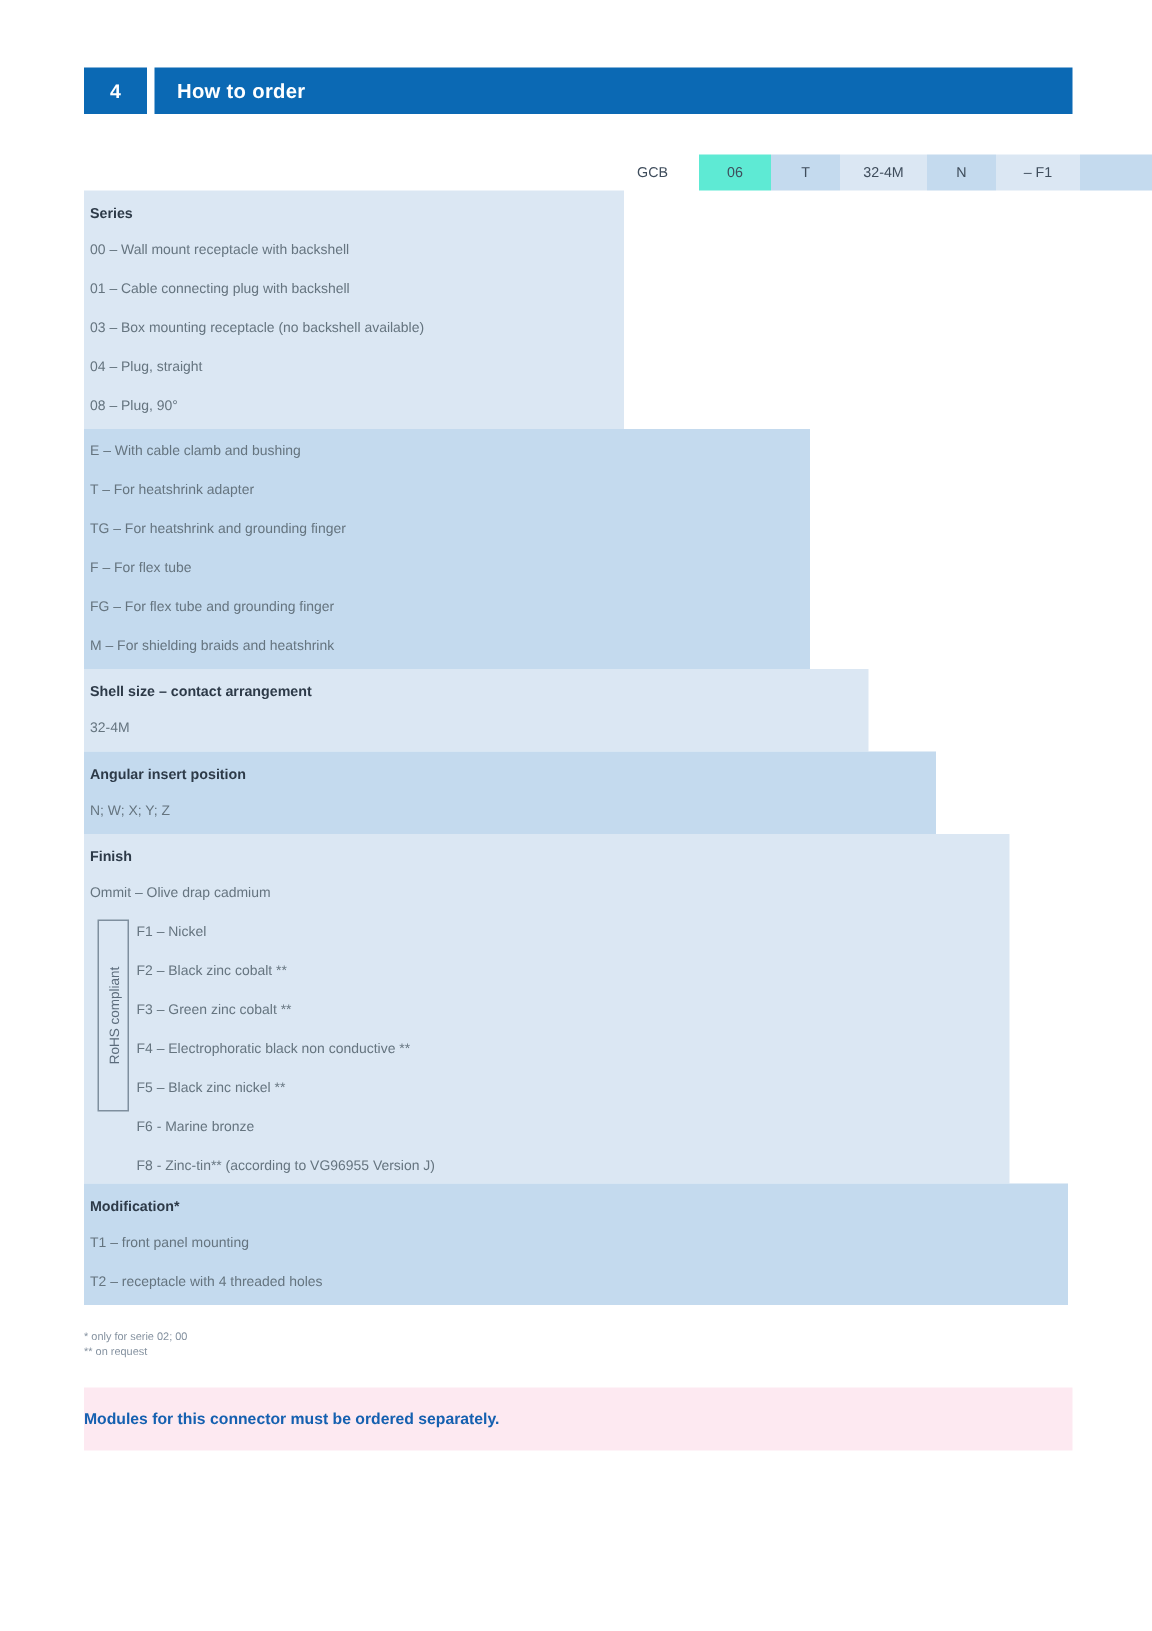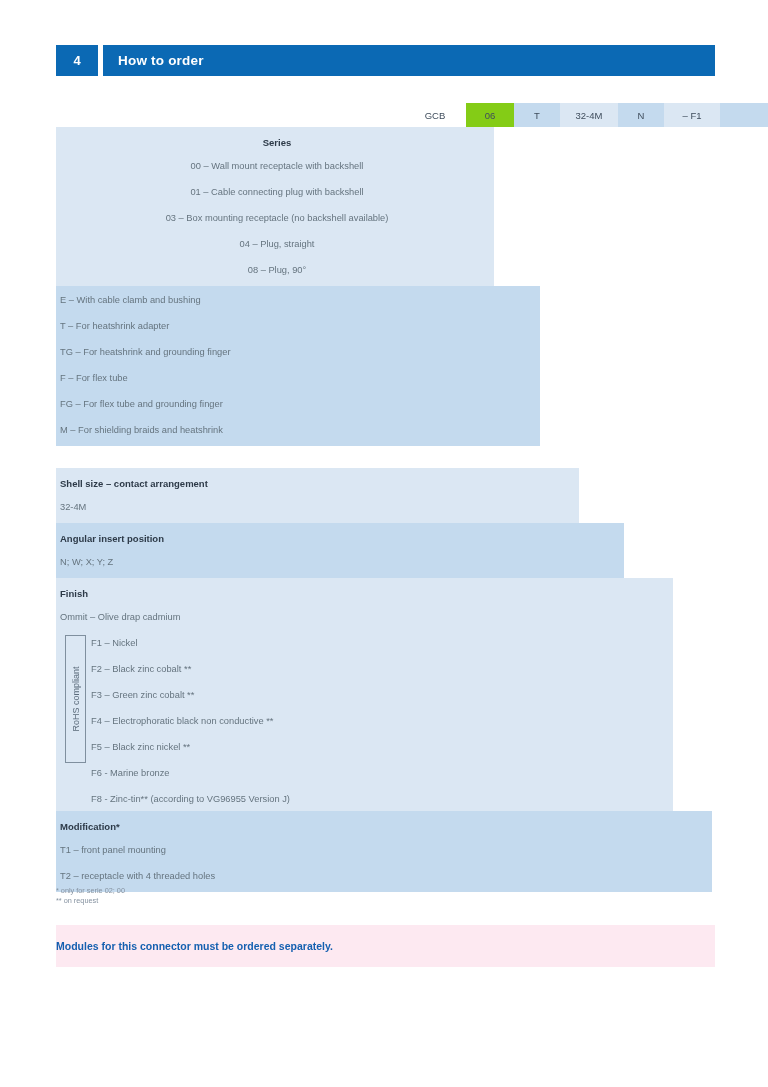--- a/index.html
+++ b/index.html
@@ -160,45 +160,45 @@
 <body>
 
 <div id="header-bar">
   <div id="chapter-number-box">4</div>
   <div id="chapter-title-box">How to order</div>
 </div>
 
 <div id="order-matrix">
   <div id="code-row">
       <div class="code-cell" style="left: 348px; width: 62px;">GCB</div>
-      <div class="code-cell" style="left: 410px; width: 48px; background: #84cc16;">06</div>
+      <div class="code-cell" style="left: 410px; width: 48px; background: #5eead4;">06</div>
       <div class="code-cell" style="left: 458px; width: 46px; background: rgb(196, 218, 238);">T</div>
       <div class="code-cell" style="left: 504px; width: 58px; background: rgb(219, 231, 243);">32-4M</div>
       <div class="code-cell" style="left: 562px; width: 46px; background: rgb(196, 218, 238);">N</div>
       <div class="code-cell" style="left: 608px; width: 56px; background: rgb(219, 231, 243);">– F1</div>
       <div class="code-cell" style="left: 664px; width: 51px; background: rgb(196, 218, 238);"></div>
     </div>
   <div id="sections-host">
-      <div class="section-block tone-a" style="width: 438px; text-align: center;">
+      <div class="section-block tone-a" style="width: 360px;">
         <div class="section-title">Series</div>
         <div class="option-line">00 – Wall mount receptacle with backshell</div>
         <div class="option-line">01 – Cable connecting plug with backshell</div>
         <div class="option-line">03 – Box mounting receptacle (no backshell available)</div>
         <div class="option-line">04 – Plug, straight</div>
         <div class="option-line">08 – Plug, 90°</div>
       </div>
       <div class="section-block tone-b" style="width: 484px;">
         <div class="option-line">E – With cable clamb and bushing</div>
         <div class="option-line">T – For heatshrink adapter</div>
         <div class="option-line">TG – For heatshrink and grounding finger</div>
         <div class="option-line">F – For flex tube</div>
         <div class="option-line">FG – For flex tube and grounding finger</div>
         <div class="option-line">M – For shielding braids and heatshrink</div>
       </div>
-      <div class="section-block tone-a" style="width: 523px; margin-top: 22px;">
+      <div class="section-block tone-a" style="width: 523px;">
         <div class="section-title">Shell size – contact arrangement</div>
         <div class="option-line">32-4M</div>
       </div>
       <div class="section-block tone-b" style="width: 568px;">
         <div class="section-title">Angular insert position</div>
         <div class="option-line">N; W; X; Y; Z</div>
       </div>
       <div class="section-block tone-a" style="width: 617px;">
         <div class="section-title">Finish</div>
         <div class="option-line">Ommit – Olive drap cadmium</div>

